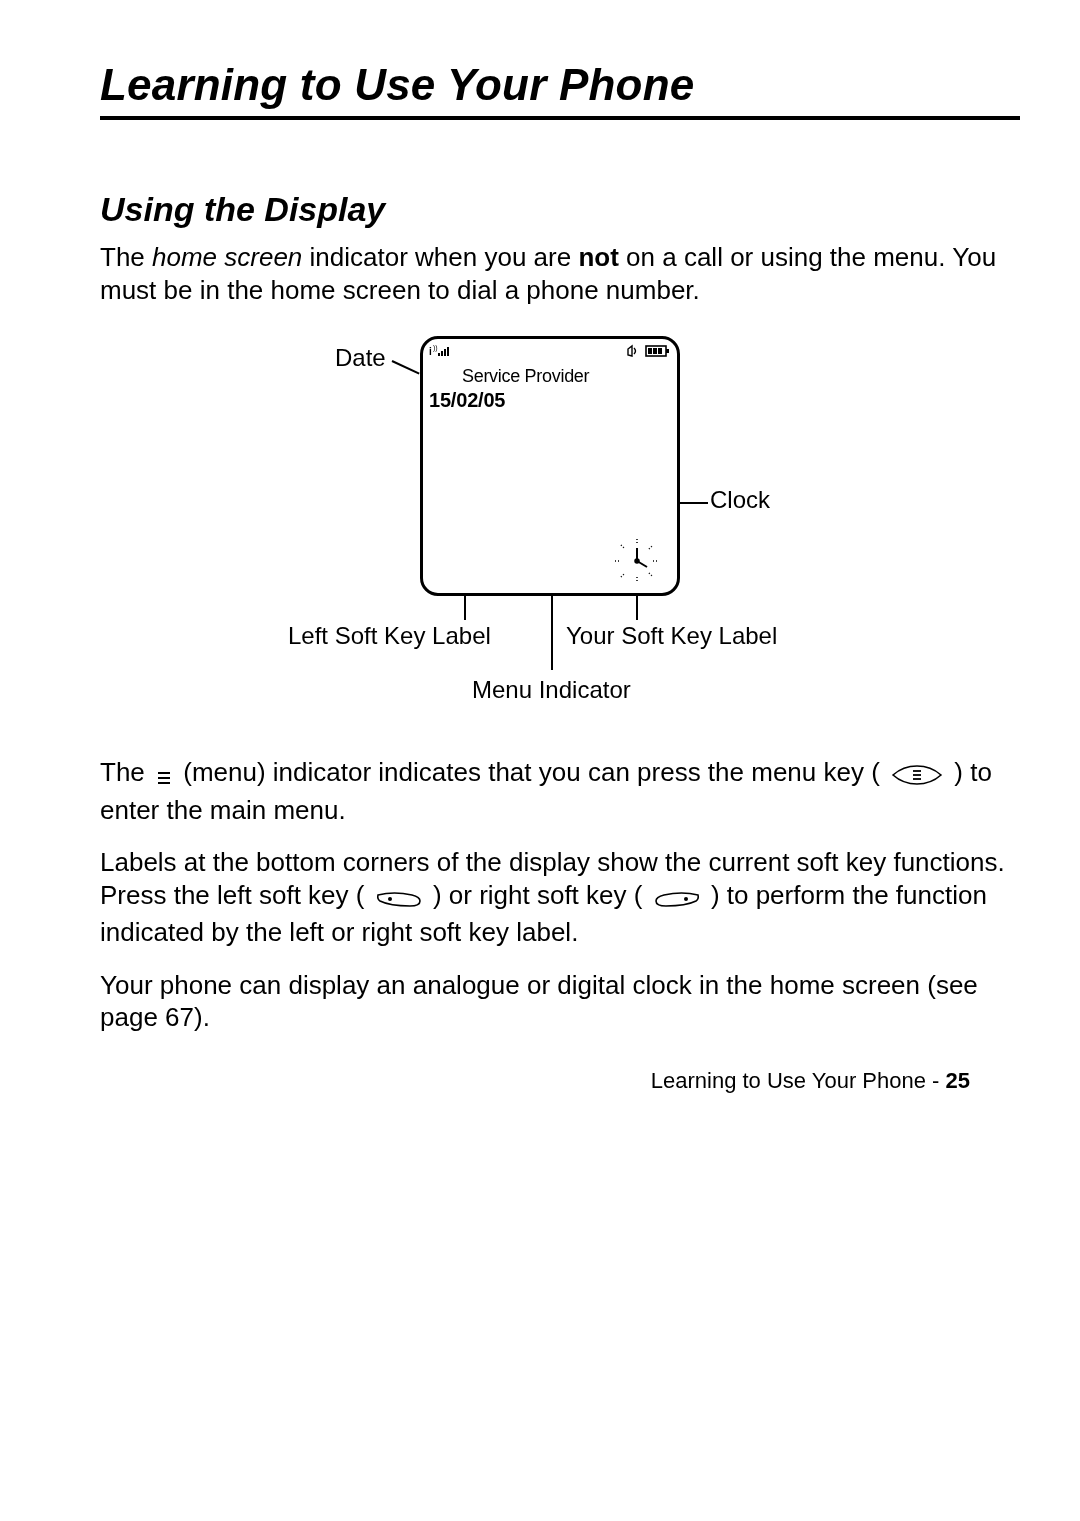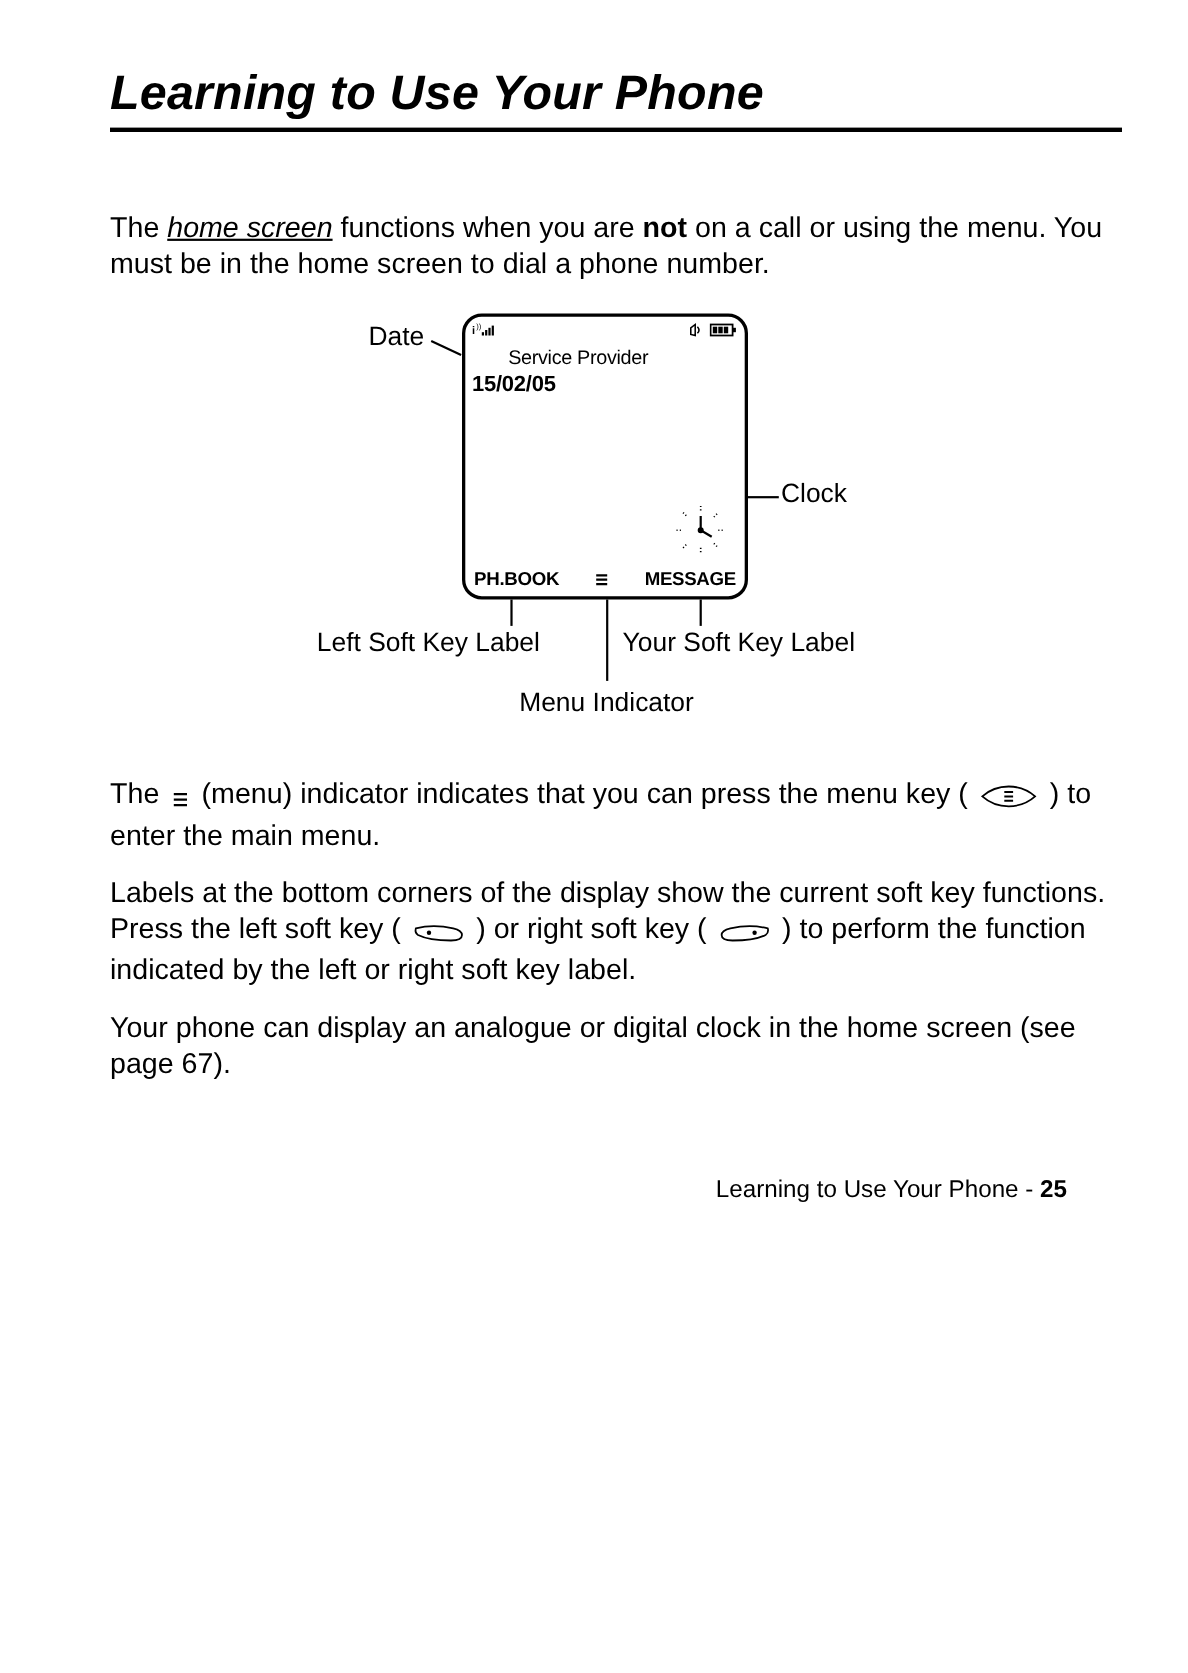--- a/index.html
+++ b/index.html
@@ -35,21 +35,21 @@
     font-style: italic;
     font-weight: bold;
     font-size: 34px;
     margin: 0 0 12px 0;
   }
   p.body {
     font-size: 26px;
     line-height: 1.25;
     margin: 0 0 20px 0;
   }
-  em.term { font-style: italic; text-decoration: underline; }
+  em.term { font-style: italic; }
   b.kw { font-weight: bold; }
 
   
   .diagram {
     position: relative;
     width: 700px;
     height: 400px;
     margin: 20px auto 30px auto;
   }
   .diagram .lbl {
@@ -152,25 +152,26 @@
 </style>
 </head>
 <body>
 
 <div class="page">
 
   <h1 class="chapter">Learning to Use Your Phone</h1>
   <div class="hr"></div>
 
 
+  <h2 class="section">Using the Display</h2>
 
   <p class="body">
     <span>The </span>
     <em class="term">home screen</em>
-    <span> functions when you are </span>
+    <span> indicator when you are </span>
     <b class="kw">not</b>
     <span> on a call or using the menu. You must be in the home screen to dial a phone number.</span>
   </p>
 
   <div class="diagram">
 
     <span class="lbl" style="left:125px; top:18px;">Date</span>
     <div class="hline" style="left:182px; top:34px; width:30px; transform: rotate(25deg); transform-origin:left center;"></div>
 
     <span class="lbl" style="left:500px; top:160px;">Clock</span>
@@ -226,31 +227,20 @@
                 <line x1="12" y1="44" x2="16" y2="40"></line>
                 <line x1="40" y1="16" x2="44" y2="12"></line>
               </g>
 
               <line x1="28" y1="28" x2="28" y2="15" stroke-width="2"></line>
               <line x1="28" y1="28" x2="38" y2="34" stroke-width="2"></line>
             </g>
           </svg>
         </div>
       </div>
-      <div class="softbar">
-        <span class="soft">PH.BOOK</span>
-        <span class="menu-ind">
-          <svg width="14" height="14" viewBox="0 0 14 14">
-            <line x1="2" y1="3" x2="12" y2="3" stroke="#000" stroke-width="2"></line>
-            <line x1="2" y1="7" x2="12" y2="7" stroke="#000" stroke-width="2"></line>
-            <line x1="2" y1="11" x2="12" y2="11" stroke="#000" stroke-width="2"></line>
-          </svg>
-        </span>
-        <span class="soft">MESSAGE</span>
-      </div>
     </div>
 
     <div class="vline" style="left:254px; top:270px; height:24px;"></div>
     <div class="vline" style="left:426px; top:270px; height:24px;"></div>
     <div class="vline" style="left:341px; top:270px; height:74px;"></div>
 
     <span class="lbl" style="left:78px; top:296px;">Left Soft Key Label</span>
     <span class="lbl" style="left:356px; top:296px;">Your Soft Key Label</span>
     <span class="lbl" style="left:262px; top:350px;">Menu Indicator</span>
   </div>

